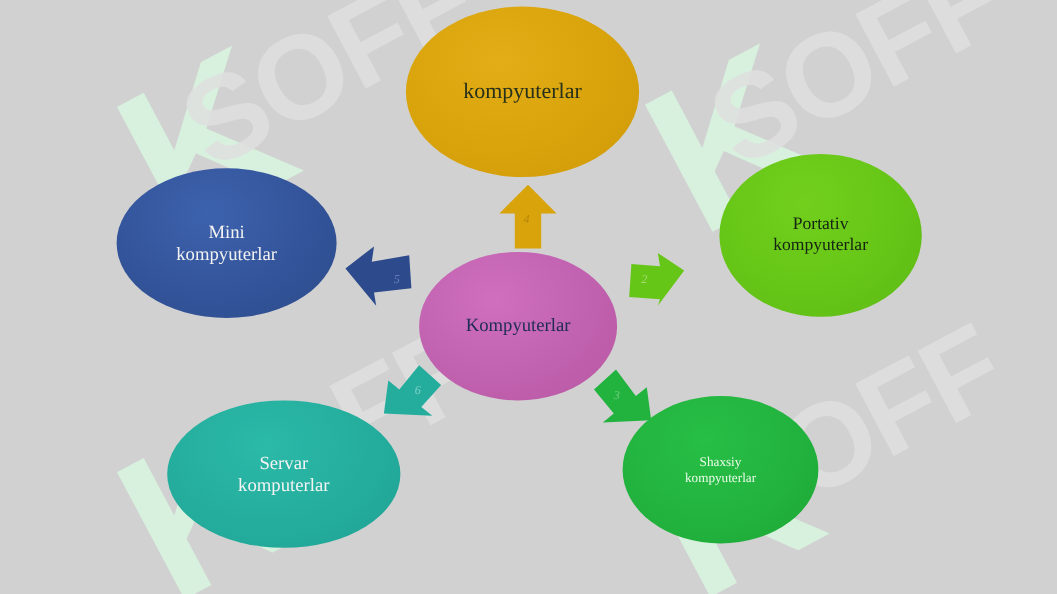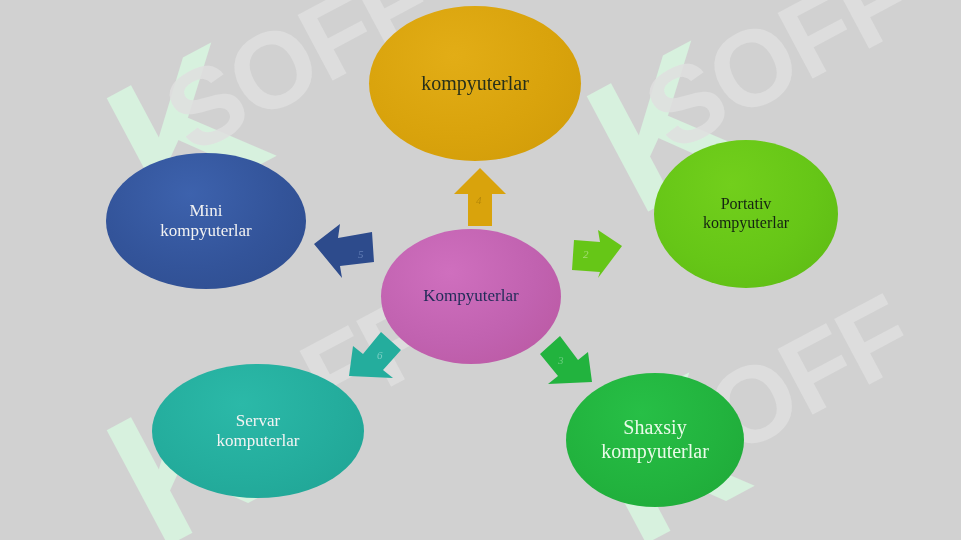--- a/index.html
+++ b/index.html
@@ -74,23 +74,23 @@
     left: 654px; top: 140px; width: 184px; height: 148px;
     background: radial-gradient(ellipse at 42% 30%, #72cf1c 0%, #66c617 55%, #5cb814 100%);
     color: #152312; font-size: 16px;
   }
   #node-servar {
     left: 152px; top: 364px; width: 212px; height: 134px;
     background: radial-gradient(ellipse at 42% 30%, #2bb9a8 0%, #24ad9d 55%, #1fa293 100%);
     color: #f3f3f3; font-size: 17px; justify-content: center;
   }
   #node-shaxsiy {
-    left: 566px; top: 373px; width: 178px; height: 134px;
+    left: 566px; top: 360px; width: 178px; height: 134px;
     background: radial-gradient(ellipse at 42% 30%, #27bf46 0%, #22b33e 55%, #1ea737 100%);
-    color: #eafbe9; font-size: 20px; justify-content: center;
+    color: #eafbe9; font-size: 12px; justify-content: center;
   }
 
   
   .arrow {
     position: absolute;
     z-index: 2;
   }
   .arrow svg { display: block; overflow: visible; }
   .arrow .num {
     position: absolute;

